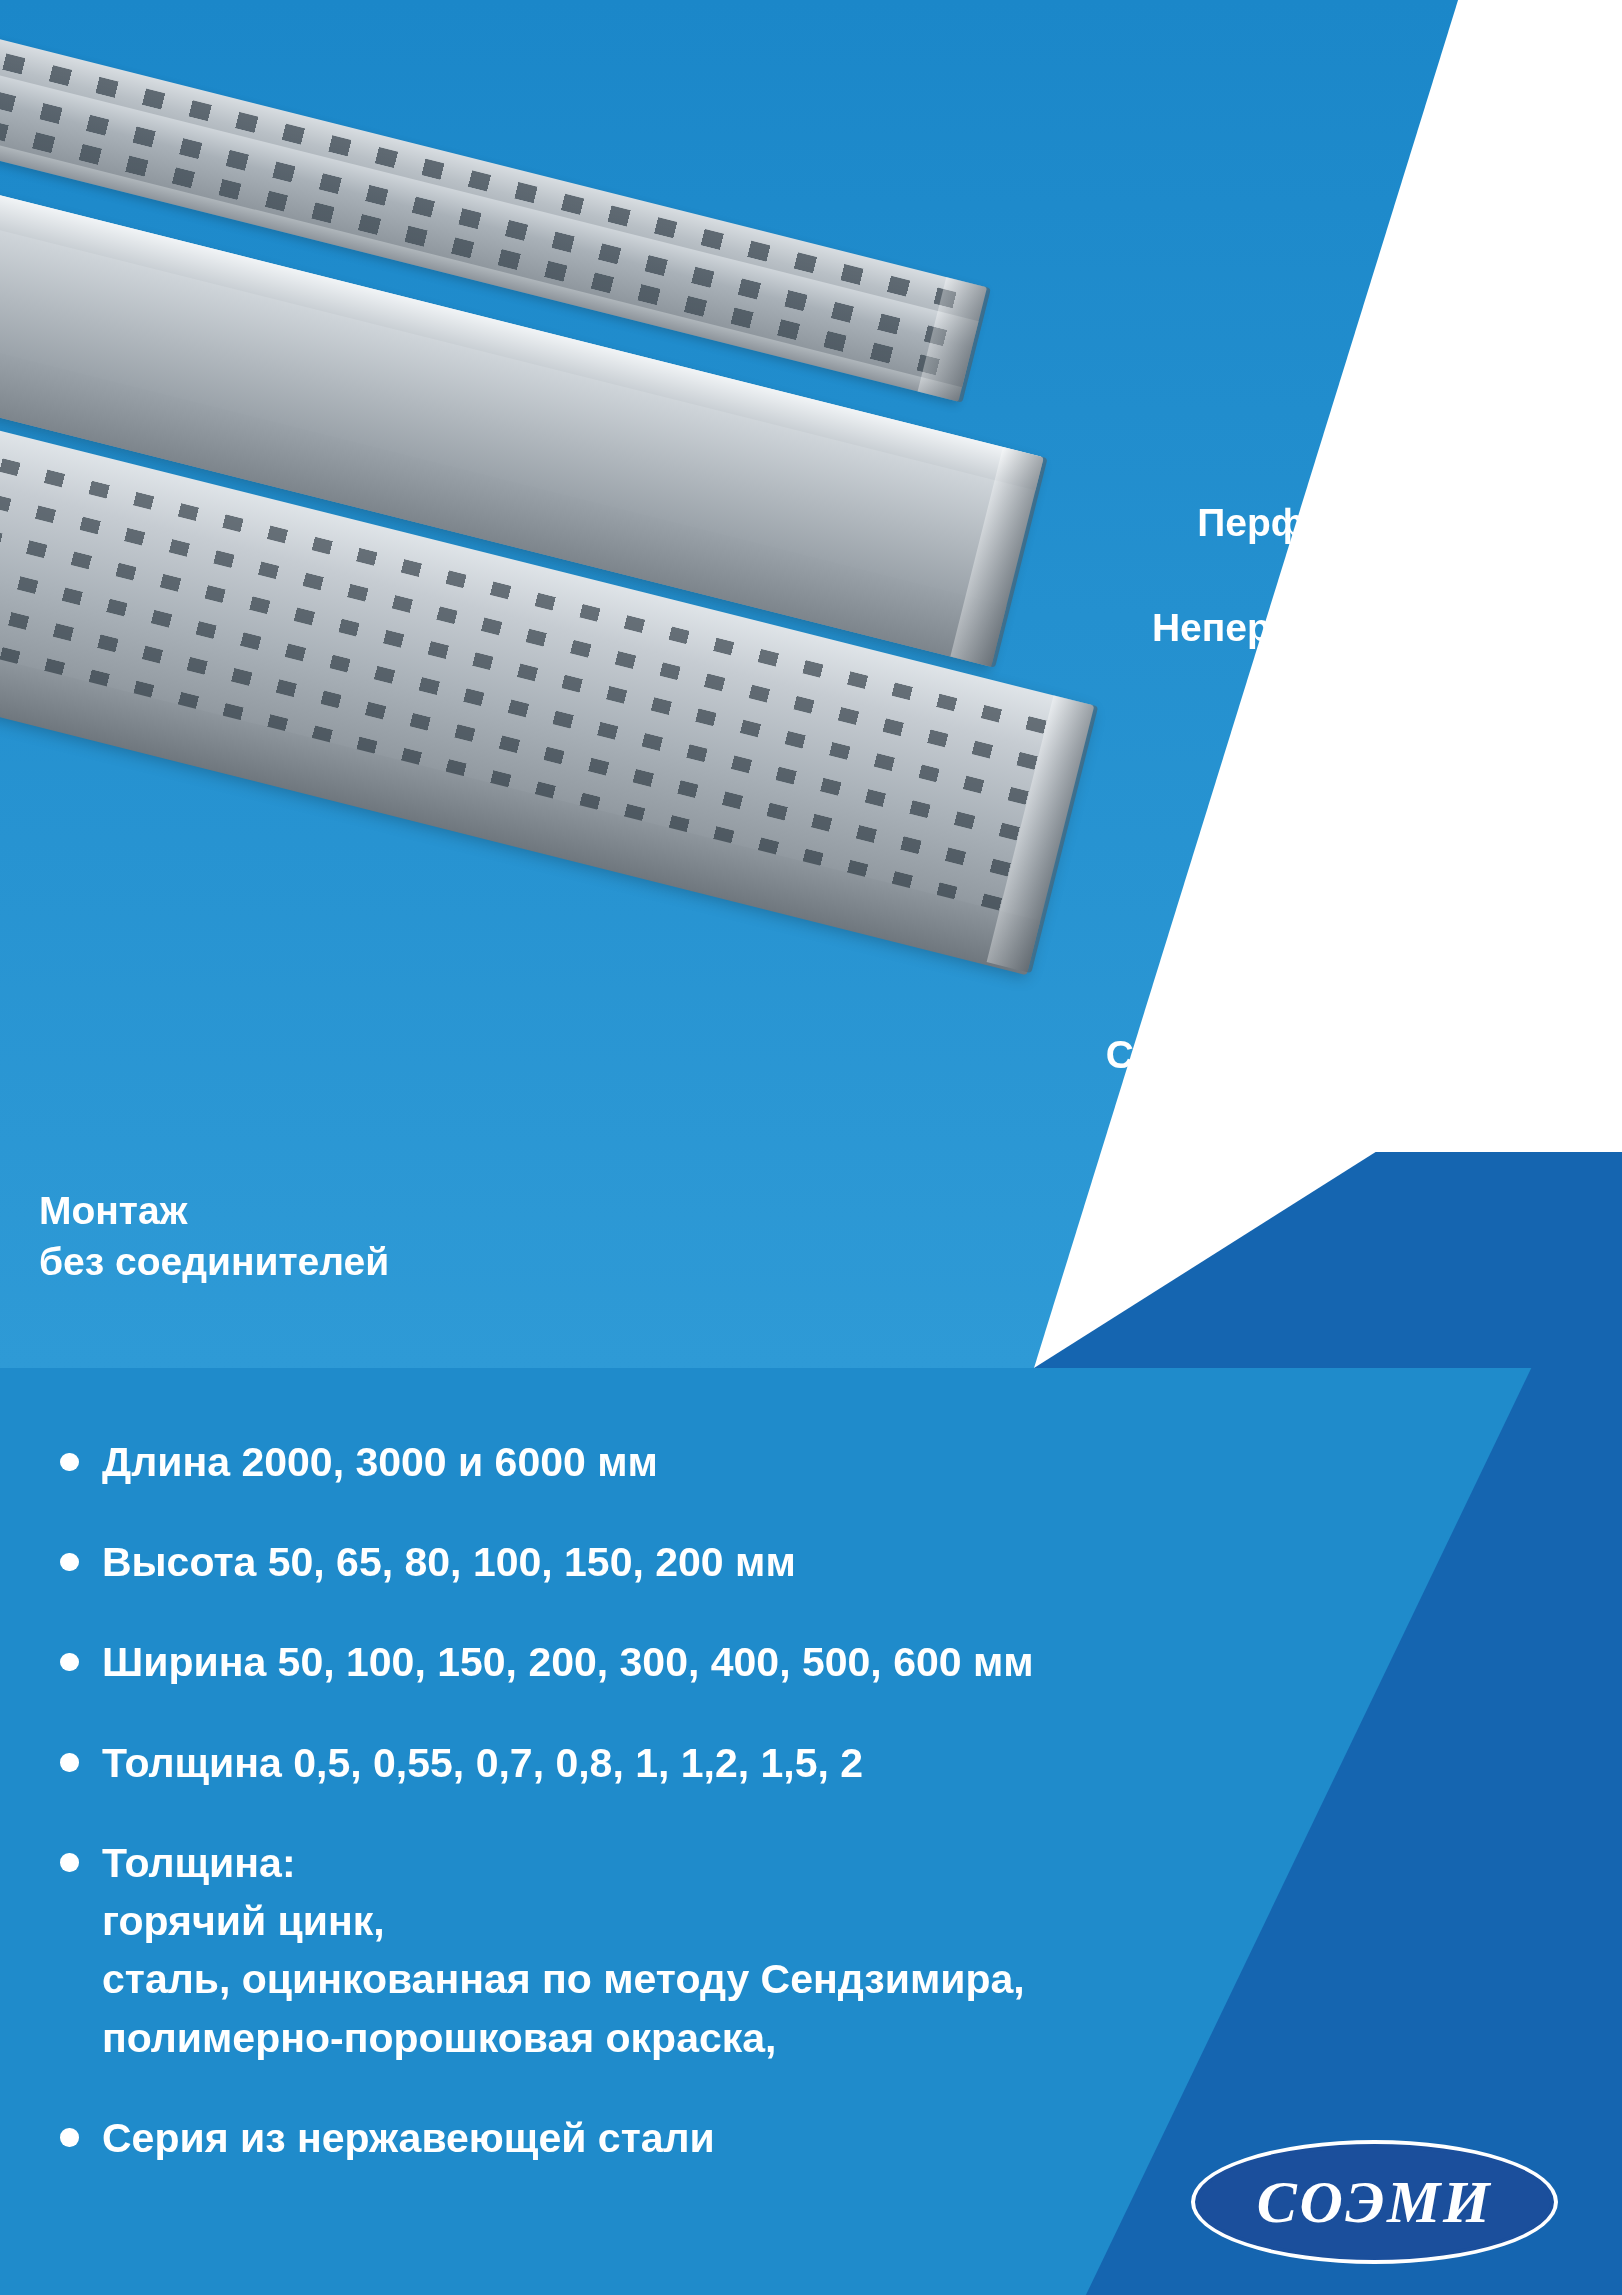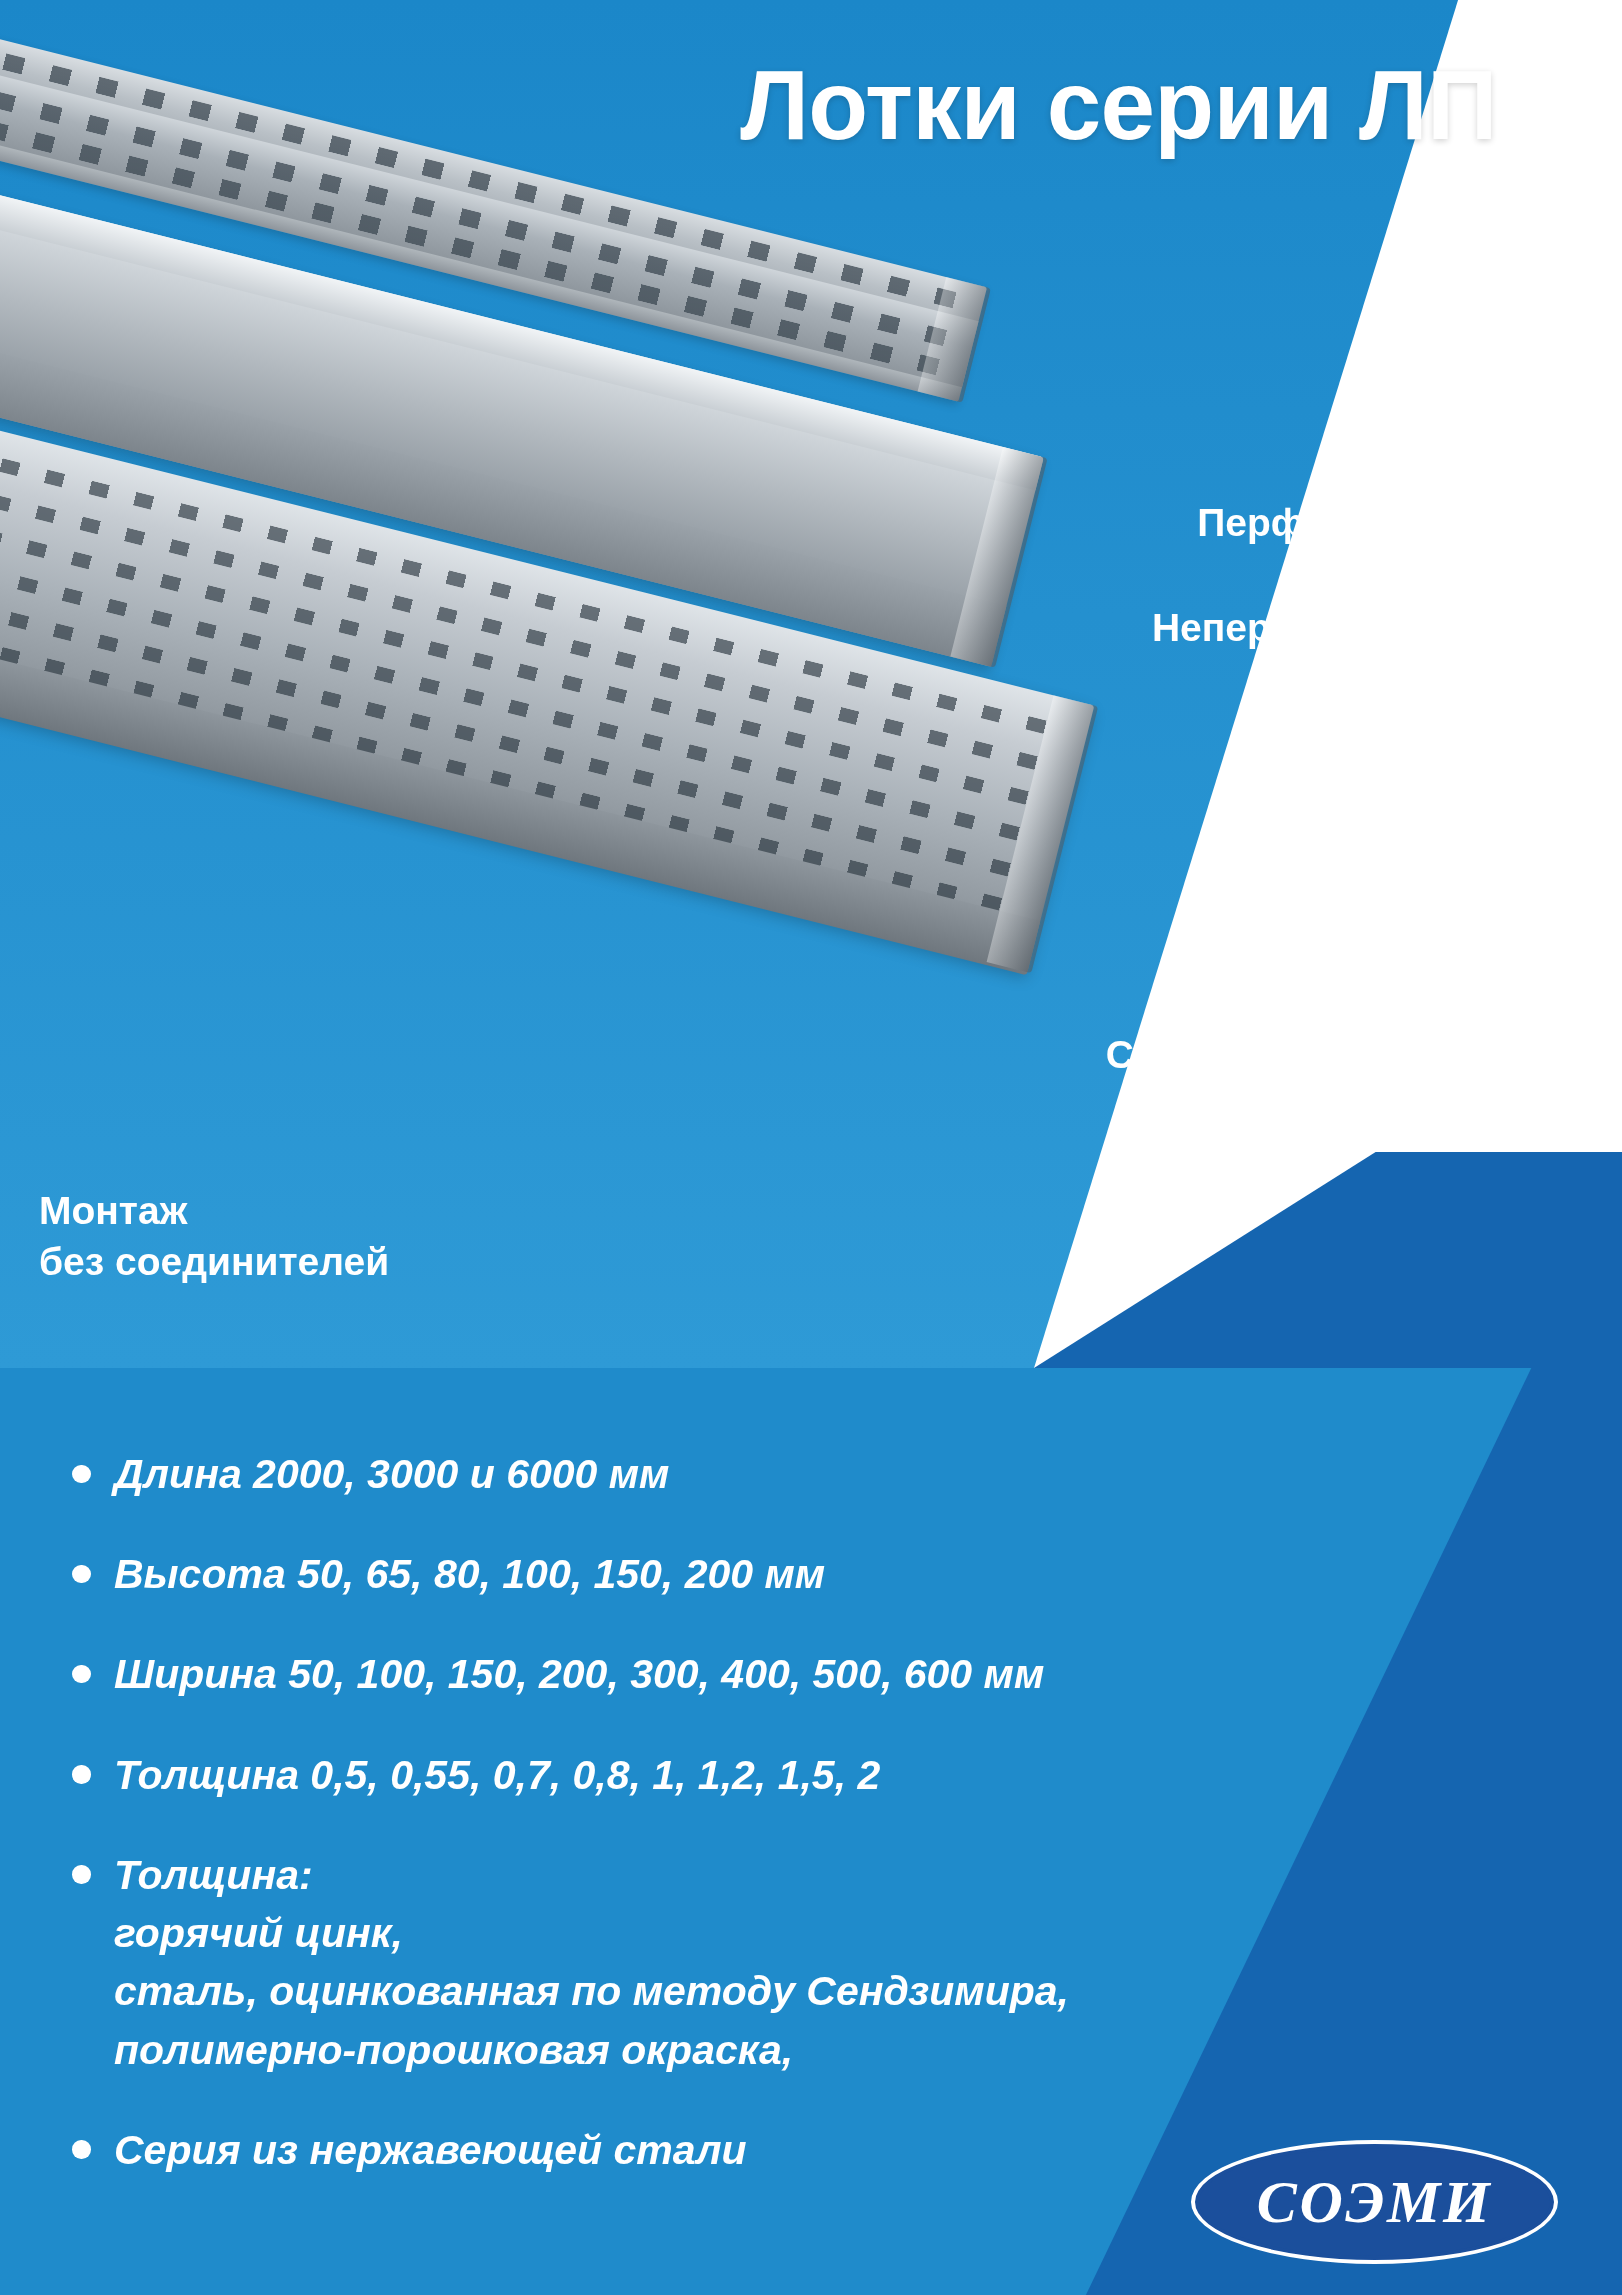--- a/index.html
+++ b/index.html
@@ -234,24 +234,23 @@
     width: 655px;
     height: 927px;
     background: #1565b0;
     clip-path: polygon(100% 0, 100% 100%, 18% 100%, 86% 0);
   }
   .spec-list {
     position: absolute;
     left: 46px;
     top: 65px;
     right: 39px;
-    margin: 12px;
+    margin: 0;
     padding: 0;
     list-style: none;
-    font-style: italic;
   }
   .spec-item {
     position: relative;
     padding-left: 56px;
     margin-bottom: 42px;
     color: #ffffff;
     font-size: 41px;
     font-weight: bold;
     line-height: 1.42;
     white-space: pre-line;
@@ -327,21 +326,20 @@
         <div class="perf-row p2"></div>
         <div class="perf-row p3"></div>
         <div class="perf-row p4"></div>
         <div class="perf-row p5"></div>
         <div class="perf-row p6"></div>
         <div class="tray-c-wall"></div>
         <div class="tray-end"></div>
       </div>
     </div>
 
-    <div class="hero-title">Лотки серии ЛП</div>
 
     <div class="label-perf" style="white-space: pre-line;">Перфорированные
 и
 Неперфорированные</div>
 
     <div class="label-lock" style="white-space: pre-line;">С прокатанным
 замком</div>
 
     <div class="label-mount" style="white-space: pre-line;">Монтаж
 без соединителей</div>

